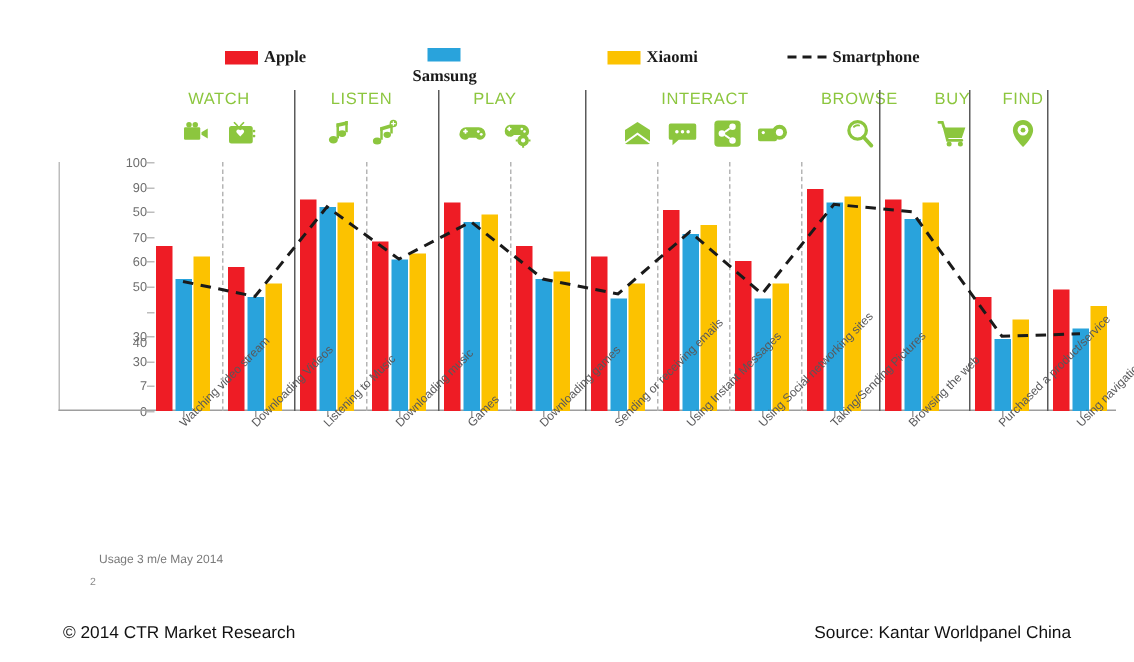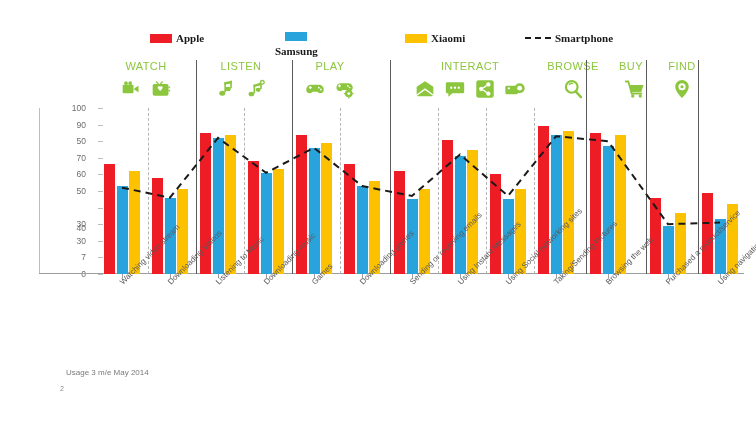--- a/index.html
+++ b/index.html
@@ -27,21 +27,21 @@
     font-size:11px;color:#8CC63E;letter-spacing:.4px;
     text-align:center;white-space:nowrap;font-weight:normal;
   }
   .cat-icons{position:absolute;top:76px;height:26px;display:flex;align-items:center;justify-content:center;gap:10px;}
   .icon{width:20px;height:20px;display:block;fill:#8CC63E;}
 
   
   #plot{position:absolute;left:58px;top:108px;width:686px;height:166px;}
   #axis-labels{position:absolute;left:58px;top:108px;width:40px;height:166px;}
   .ytick{
-    position:absolute;right:12px;font-size:8.5px;color:#6d6d6d;
+    position:absolute;right:0;font-size:8.5px;color:#6d6d6d;
     transform:translateY(-50%);text-align:right;width:30px;
   }
   .gridtick{position:absolute;left:40px;width:5px;border-top:1px solid #bdbdbd;}
   #axis-line{position:absolute;left:39px;top:108px;width:1px;height:166px;background:#bdbdbd;}
   #base-line{position:absolute;left:39px;top:273px;width:705px;height:1px;background:#9e9e9e;}
 
   #bars{position:absolute;left:40px;top:0;right:0;bottom:0;}
   .group{position:absolute;bottom:0;height:100%;}
   .bar{position:absolute;bottom:0;}
   .sep-solid{position:absolute;top:-48px;width:1px;background:#5a5a5a;}
@@ -192,21 +192,21 @@
       <div class="cat-title" style="left: 523px; width: 100px;">BROWSE</div>
       <div class="cat-icons" style="left: 543px; width: 60px;">
         <span style="line-height: 0;">
           <svg class="icon" viewBox="0 0 24 24">
             <circle cx="10.5" cy="9.5" r="7" fill="none" stroke="#8CC63E" stroke-width="2.6"></circle>
             <path d="M7.6 6.6a4 4 0 0 1 4-1.1" fill="none" stroke="#8CC63E" stroke-width="1.6" stroke-linecap="round"></path>
             <path d="M15.2 14.8l6.3 6.9" stroke="#8CC63E" stroke-width="3" stroke-linecap="round"></path>
           </svg>
         </span>
       </div>
-      <div class="cat-title" style="left: 566px; width: 100px; padding-left: 15px;">BUY</div>
+      <div class="cat-title" style="left: 585px; width: 100px;">BUY</div>
       <div class="cat-icons" style="left: 605px; width: 60px;">
         <span style="line-height: 0;">
           <svg class="icon" viewBox="0 0 24 24">
             <path d="M.8 3h3.1l1 3.4" stroke="#8CC63E" stroke-width="2.2" fill="none" stroke-linecap="round"></path>
             <path d="M5.3 7.2h17l-2.5 7.4H7.4z"></path>
             <path d="M7.5 14.6h12.1" stroke="#8CC63E" stroke-width="1.8"></path>
             <path d="M5.3 7.2L8 17.4h11.5" fill="none" stroke="#8CC63E" stroke-width="2.2" stroke-linecap="round"></path>
             <circle cx="9.3" cy="20.4" r="2"></circle>
             <circle cx="18.3" cy="20.4" r="2"></circle>
           </svg>
@@ -362,15 +362,17 @@
       <div class="xlabel" style="left: 552px; top: 6px;">Taking/Sending Pictures</div>
       <div class="xlabel" style="left: 604px; top: 6px;">Browsing the web</div>
       <div class="xlabel" style="left: 664px; top: 6px;">Purchased a product/service</div>
       <div class="xlabel" style="left: 716px; top: 6px;">Using navigation system GPS</div>
     </div>
 
   <div id="usage-note">Usage 3 m/e May 2014</div>
   <div id="page-num">2</div>
 
   <div id="footer">
+    <div id="copyright">© 2014 CTR Market Research</div>
+    <div id="source">Source: Kantar Worldpanel China</div>
   </div>
 
 </div>
 
 </body></html>

